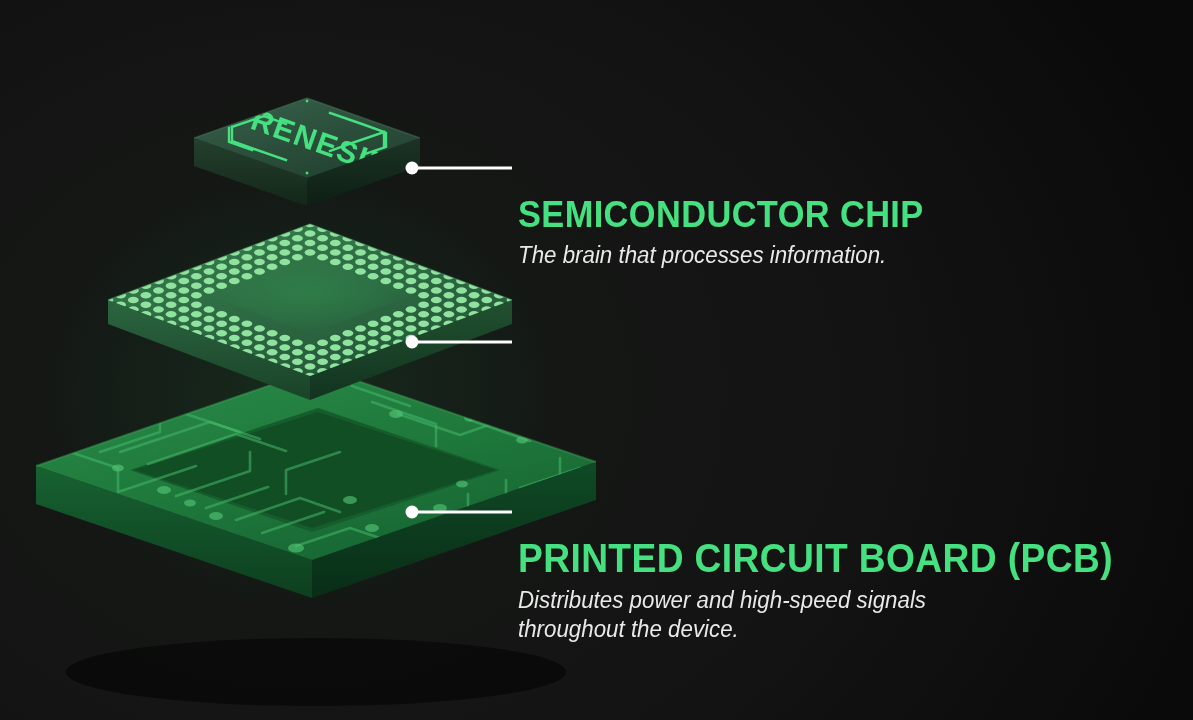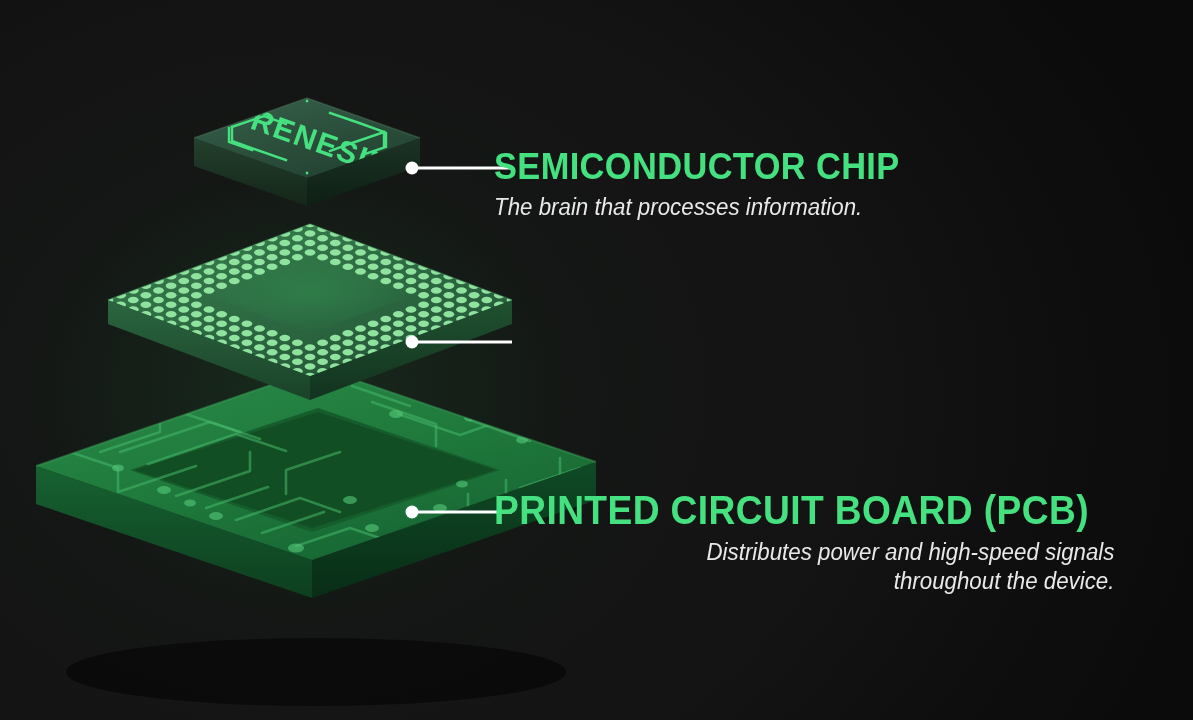--- a/index.html
+++ b/index.html
@@ -25,21 +25,22 @@
   }
   #iso {
     position: absolute;
     left: 0; top: 0;
     width: 1193px;
     height: 720px;
   }
   
   .callout {
     position: absolute;
-    left: 494px;
+    left: 518px;
+    margin-top: 48px;
   }
   .callout .title {
     font-weight: bold;
     letter-spacing: 0.4px;
     line-height: 1;
     white-space: nowrap;
     margin: 0 0 8px 0;
     transform: scaleX(0.93);
     transform-origin: left center;
   }
@@ -50,21 +51,21 @@
     margin: 0;
     font-size: 23px;
     white-space: pre-line;
     transform: scaleX(0.97);
     transform-origin: left center;
   }
   #callout-0 { top: 148px; }
   #callout-0 .title { font-size: 37px; }
   #callout-1 { top: 322px; }
   #callout-1 .title { font-size: 37px; }
-  #callout-2 { top: 490px; text-align: right; }
+  #callout-2 { top: 490px; }
   #callout-2 .title { font-size: 40px; }
 </style>
 </head>
 <body>
 
 <div id="stage">
 
   <div id="bg-vignette"></div>
 
   <svg id="iso" viewBox="0 0 1193 720">

